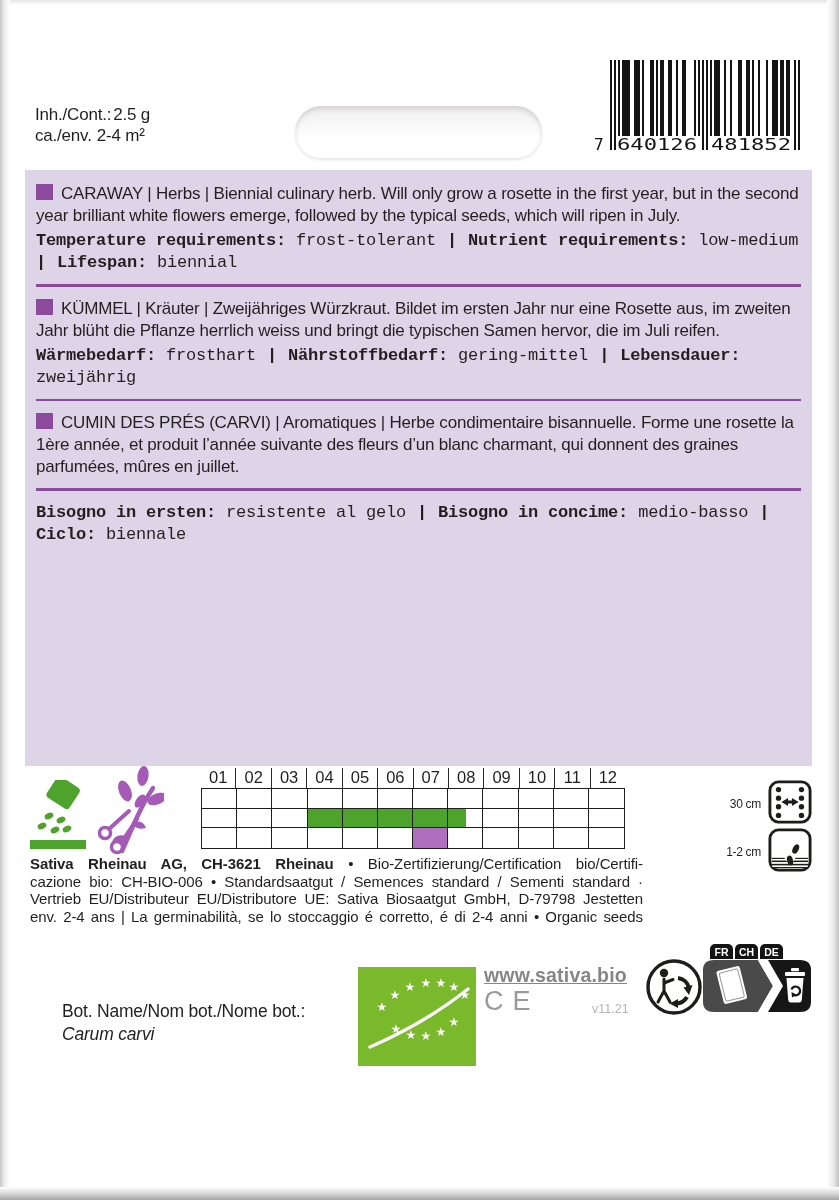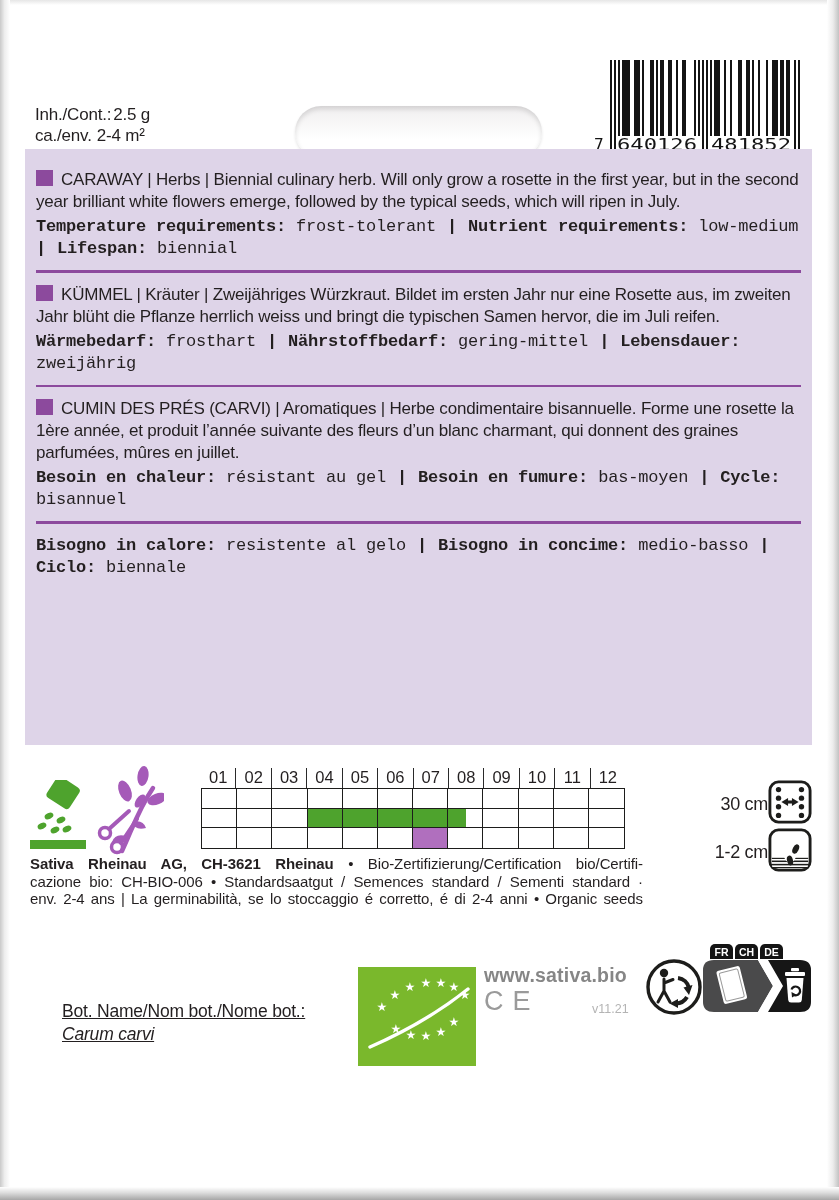--- a/index.html
+++ b/index.html
@@ -14,22 +14,22 @@
 
   
   #inh{position:absolute;left:35px;top:104px;font-size:17px;line-height:21px;letter-spacing:-0.2px;}
   #inh .lab{margin-right:2px;}
   #hang-hole{position:absolute;left:295px;top:106px;width:247px;height:52px;border-radius:26px;
              background:linear-gradient(#f0eeef,#fff 65%);
              box-shadow:inset 0 3px 5px rgba(0,0,0,.13), 0 2px 3px rgba(0,0,0,.10);}
   #barcode{position:absolute;left:590px;top:60px;width:222px;height:102px;}
 
   
-  #panel{position:absolute;left:25px;top:149px;width:787px;height:596px;background:var(--panel);
-         padding:20px 11px;box-sizing:border-box;font-size:17px;line-height:22px;letter-spacing:-0.2px;}
+  #panel{position:absolute;left:25px;top:170px;width:787px;height:596px;background:var(--panel);
+         padding:13px 11px;box-sizing:border-box;font-size:17px;line-height:22px;letter-spacing:-0.2px;}
   .lang-block p{margin:0;}
   .block-specs{margin-top:3px !important;font-family:Liberation Mono, monospace;}
   .divider{height:2.5px;background:var(--accent);margin:10px 0 11px 0;}
   .bullet{display:inline-block;width:17px;height:16px;background:var(--accent);margin-right:8px;vertical-align:-1px;}
   .sep{margin:0 1px;}
 
   
   #cal-months{position:absolute;left:201px;top:768px;width:424px;height:20px;display:flex;box-sizing:border-box;}
   .cal-month{flex:1;text-align:center;font-size:16.5px;line-height:19px;border-right:1.4px solid #2a2a2a;}
   .cal-month.last{border-right:none;}
@@ -39,37 +39,37 @@
   #cal-cells{position:absolute;inset:0;display:grid;grid-template-columns:repeat(12,1fr);grid-template-rows:repeat(3,1fr);}
   .cal-cell{border-right:1.2px solid #1d1d1b;border-bottom:1.2px solid #1d1d1b;}
   .cal-cell.lc{border-right:none;}
   .cal-cell.lr{border-bottom:none;}
   #icon-sow{position:absolute;left:30px;top:780px;}
   #icon-harvest{position:absolute;left:96px;top:766px;}
 
   
   #spacing{position:absolute;left:698px;top:782px;width:114px;}
   .sp-row{display:flex;align-items:center;justify-content:flex-end;height:44px;margin-bottom:4px;}
-  .sp-row .sp-label{margin-right:0;font-size:18px;letter-spacing:-0.3px;white-space:nowrap;}
+  .sp-row .sp-label{margin-right:7px;font-size:12px;letter-spacing:-0.3px;white-space:nowrap;}
 
   
   #footer{position:absolute;left:30px;top:855px;width:613px;font-size:15px;line-height:17.7px;letter-spacing:-0.1px;}
   .jline{text-align:justify;text-align-last:justify;}
 
   
   #triman{position:absolute;left:645px;top:958px;}
   #pack-label{position:absolute;left:702px;top:944px;width:110px;}
   #pack-tabs{display:flex;gap:2px;margin-left:8px;}
   .tab{background:#141414;color:#fff;font-size:10.5px;font-weight:bold;width:23px;text-align:center;
        padding:2px 0 1px 0;border-radius:5px 5px 0 0;}
   #eu-logo{position:absolute;left:358px;top:967px;line-height:0;}
-  #website{position:absolute;left:484px;top:964px;font-size:19.5px;font-weight:bold;color:#868686;letter-spacing:0.2px;}
+  #website{position:absolute;left:484px;top:964px;font-size:19.5px;font-weight:bold;color:#868686;letter-spacing:0.2px;text-decoration:underline;}
   #ce{position:absolute;left:484px;top:986px;font-size:27px;color:#9a9a9a;letter-spacing:9px;}
   #version{position:absolute;left:592px;top:1002px;font-size:12.5px;color:#b4b4b4;}
-  #botname{position:absolute;left:62px;top:1000px;font-size:17.5px;line-height:23px;letter-spacing:-0.2px;text-decoration:underline;}
+  #botname{position:absolute;left:62px;top:1000px;font-size:17.5px;line-height:23px;letter-spacing:-0.2px;}
   #botname .sci{font-style:italic;}
 </style>
 </head>
 <body>
 
 <div id="stage">
 
   <div id="inh">
     <div><span class="lab">Inh./Cont.:</span><span>2.5 g</span></div>
     <div><span class="lab" style="margin-right:5px">ca./env.</span><span>2-4 m²</span></div>
@@ -141,25 +141,24 @@
           <p class="block-specs"><b>Temperature requirements: </b><span>frost-tolerant</span><b class="sep"> | </b><b>Nutrient requirements: </b><span>low-medium</span><b class="sep"> | </b><b>Lifespan: </b><span>biennial</span></p>
         </div>
         <div class="divider"></div>
         <div class="lang-block">
           <p class="block-body"><span class="bullet"></span><span>KÜMMEL</span><span> | Kräuter | Zweijähriges Würzkraut. Bildet im ersten Jahr nur eine Rosette aus, im zweiten Jahr blüht die Pflanze herrlich weiss und bringt die typischen Samen hervor, die im Juli reifen.</span></p>
           <p class="block-specs"><b>Wärmebedarf: </b><span>frosthart</span><b class="sep"> | </b><b>Nährstoffbedarf: </b><span>gering-mittel</span><b class="sep"> | </b><b>Lebensdauer: </b><span>zweijährig</span></p>
         </div>
         <div class="divider"></div>
         <div class="lang-block">
           <p class="block-body"><span class="bullet"></span><span>CUMIN DES PRÉS (CARVI)</span><span> | Aromatiques | Herbe condimentaire bisannuelle. Forme une rosette la 1ère année, et produit l’année suivante des fleurs d’un blanc charmant, qui donnent des graines parfumées, mûres en juillet.</span></p>
-          <p class="block-specs"><b>Besoin en chaleur: </b><span>résistant au gel</span><b class="sep"> | </b><b>Besoin en fumure: </b><span>bas-moyen</span><b class="sep"> | </b><b>Cycle: </b><span>bisannuel</span></p>
         </div>
         <div class="divider"></div>
         <div class="lang-block">
-          <p class="block-specs"><b>Bisogno in calore: </b><span>resistente al gelo</span><b class="sep"> | </b><b>Bisogno in concime: </b><span>medio-basso</span><b class="sep"> | </b><b>Ciclo: </b><span>biennale</span></p>
+          <p class="block-specs"><b>Bisogno in ersten: </b><span>resistente al gelo</span><b class="sep"> | </b><b>Bisogno in concime: </b><span>medio-basso</span><b class="sep"> | </b><b>Ciclo: </b><span>biennale</span></p>
         </div>
       </div>
   </div>
 
   <div id="cal-months">
       <span class="cal-month">01</span>
       <span class="cal-month">02</span>
       <span class="cal-month">03</span>
       <span class="cal-month">04</span>
       <span class="cal-month">05</span>
@@ -286,20 +285,21 @@
           <ellipse cx="29" cy="22" rx="3.1" ry="5.2" transform="rotate(25 29 22)" fill="#1d1d1b"></ellipse>
           <ellipse cx="23" cy="34" rx="3.1" ry="5.2" transform="rotate(-15 23 34)" fill="#1d1d1b"></ellipse>
         </svg>
       </span>
     </div>
   </div>
 
   <div id="footer">
     <div class="jline"><b>Sativa Rheinau AG, CH-3621 Rheinau</b><span> • Bio-Zertifizierung/Certification bio/Certifi-</span></div>
     <div class="jline">cazione bio: CH-BIO-006 • Standardsaatgut / Semences standard / Sementi standard ·</div>
+    <div class="jline">Vertrieb EU/Distributeur EU/Distributore UE: Sativa Biosaatgut GmbH, D-79798 Jestetten</div>
     <div class="jline">env. 2-4 ans | La germinabilità, se lo stoccaggio é corretto, é di 2-4 anni • Organic seeds</div>
   </div>
 
   <div id="eu-logo">
     <svg width="118" height="99" viewBox="0 0 118 99">
       <rect width="118" height="99" fill="#7ab82c"></rect>
       <path d="M12,80 C44,66 80,46 110,22" stroke="#fff" stroke-width="3.4" fill="none" stroke-linecap="round"></path>
       <g fill="#fff" font-size="12" text-anchor="middle" font-family="'DejaVu Sans',sans-serif">
         <text x="24" y="44">★</text>
           <text x="37" y="32">★</text>

